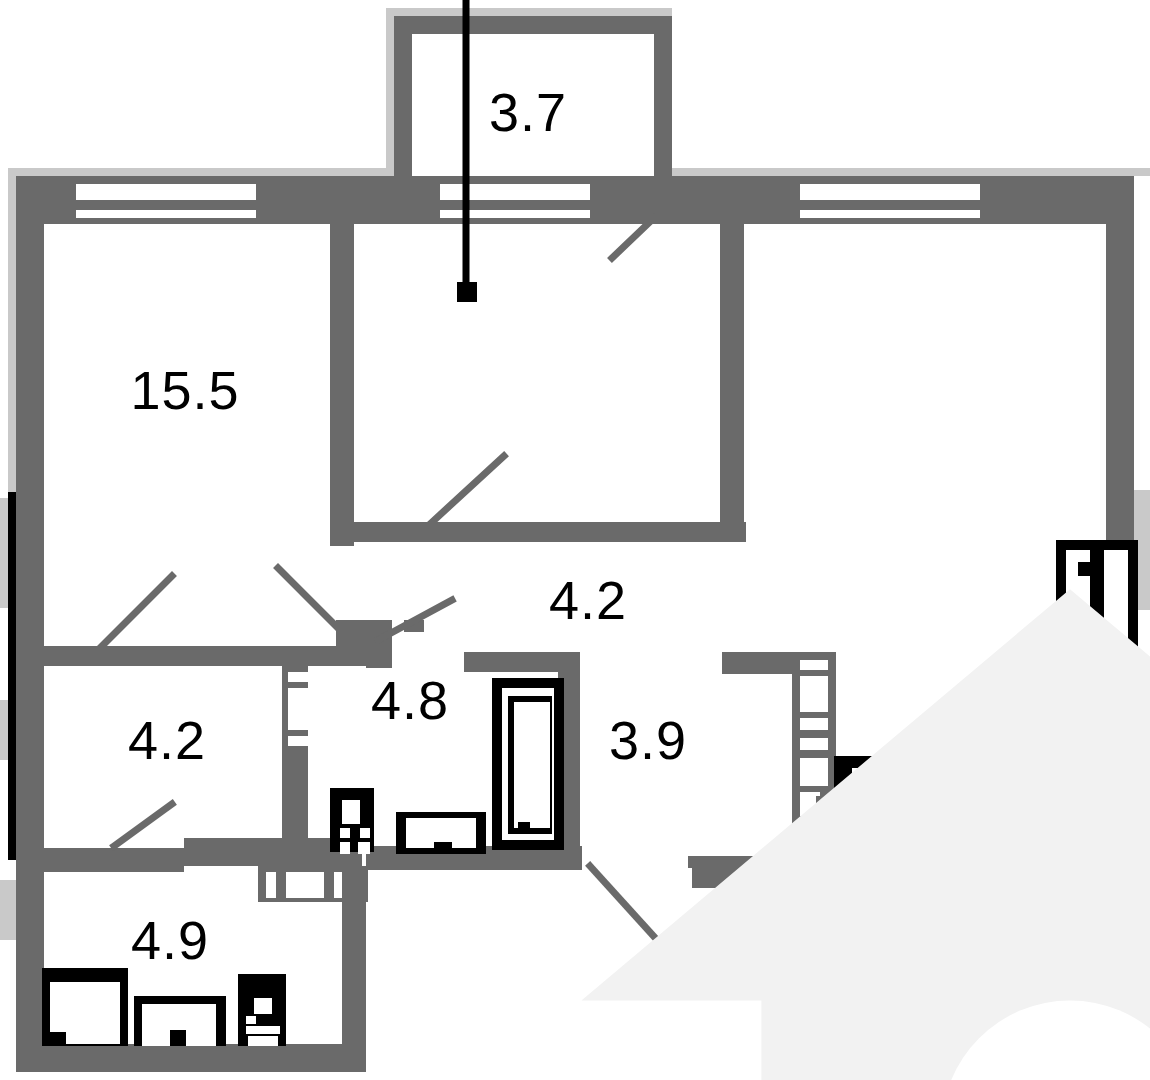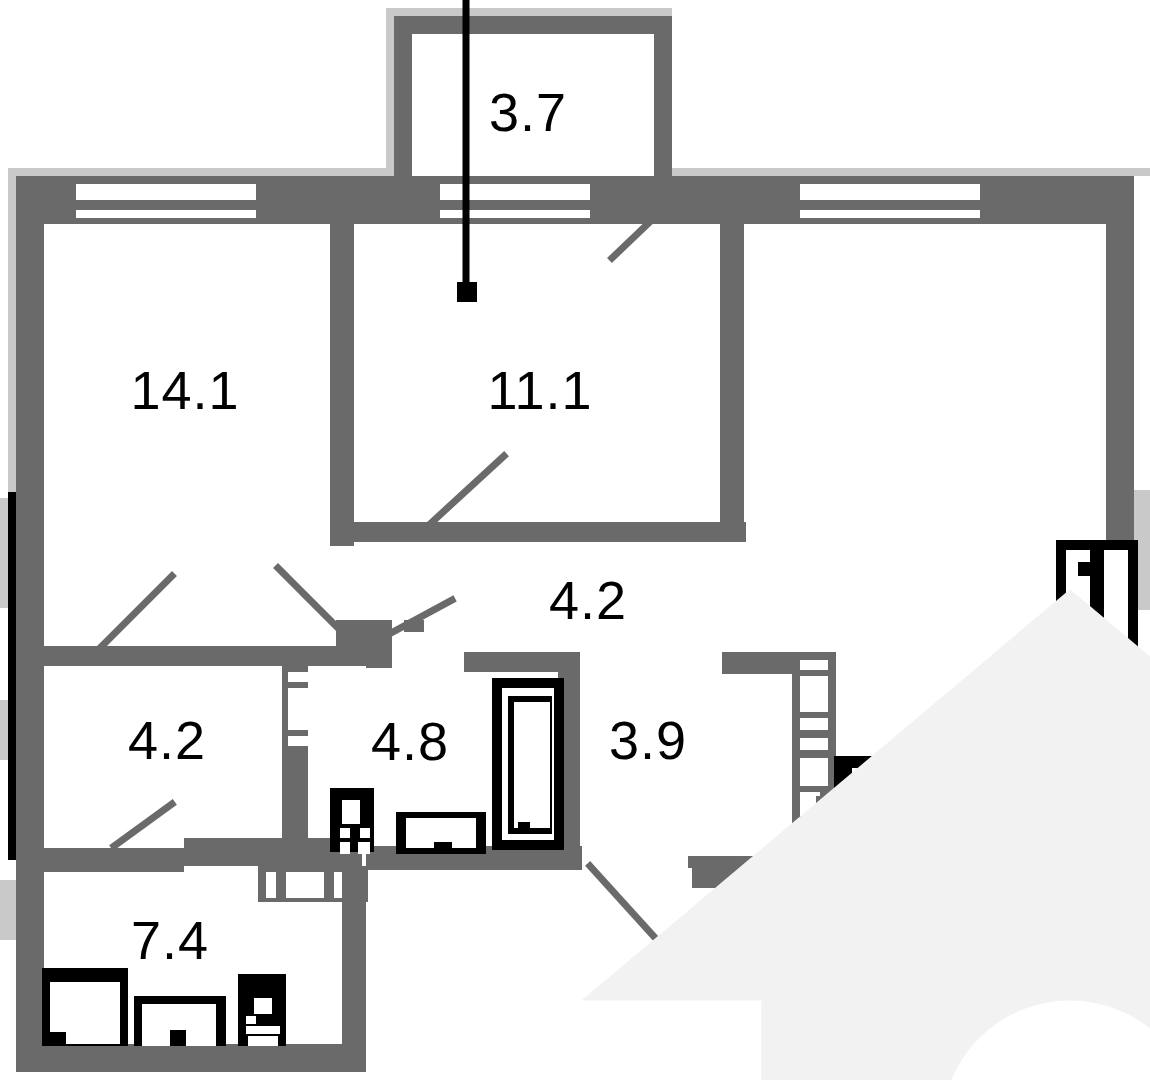--- a/index.html
+++ b/index.html
@@ -231,34 +231,33 @@
     </g>
 
     <g>
       <rect x="8" y="492" width="8" height="368" fill="#000000"></rect>
     </g>
 
   </svg>
 
   <div class="area-label" style="left:528px; top:112px;">3.7</div>
 
-  <div class="area-label" style="left:185px; top:390px;">14.1</div>
-
-  <div class="area-label" style="left:540px; top:390px;">11.1</div>
+  <div class="area-label" style="left:185px; top:390px;">15.5</div>
+
 
 
   <div class="area-label" style="left:588px; top:600px;">4.2</div>
 
   <div class="area-label" style="left:167px; top:740px;">4.2</div>
 
-  <div class="area-label" style="left:410px; top:741px;">4.8</div>
+  <div class="area-label" style="left:410px; top:700px;">4.8</div>
 
   <div class="area-label" style="left:648px; top:740px;">3.9</div>
 
-  <div class="area-label" style="left:170px; top:940px;">7.4</div>
+  <div class="area-label" style="left:170px; top:940px;">4.9</div>
 
   <div class="wm" style="left:495px; top:512px;">
     <svg width="42" height="42" viewBox="0 0 42 42">
       <path d="M21 3 L40 19 L33 19 L33 40 L9 40 L9 19 L2 19 Z" fill="#f2f2f2"></path>
       <circle cx="21" cy="24" r="5" fill="#ffffff"></circle>
       <rect x="19" y="26" width="4" height="8" fill="#ffffff"></rect>
     </svg>
 
   </div>
 

